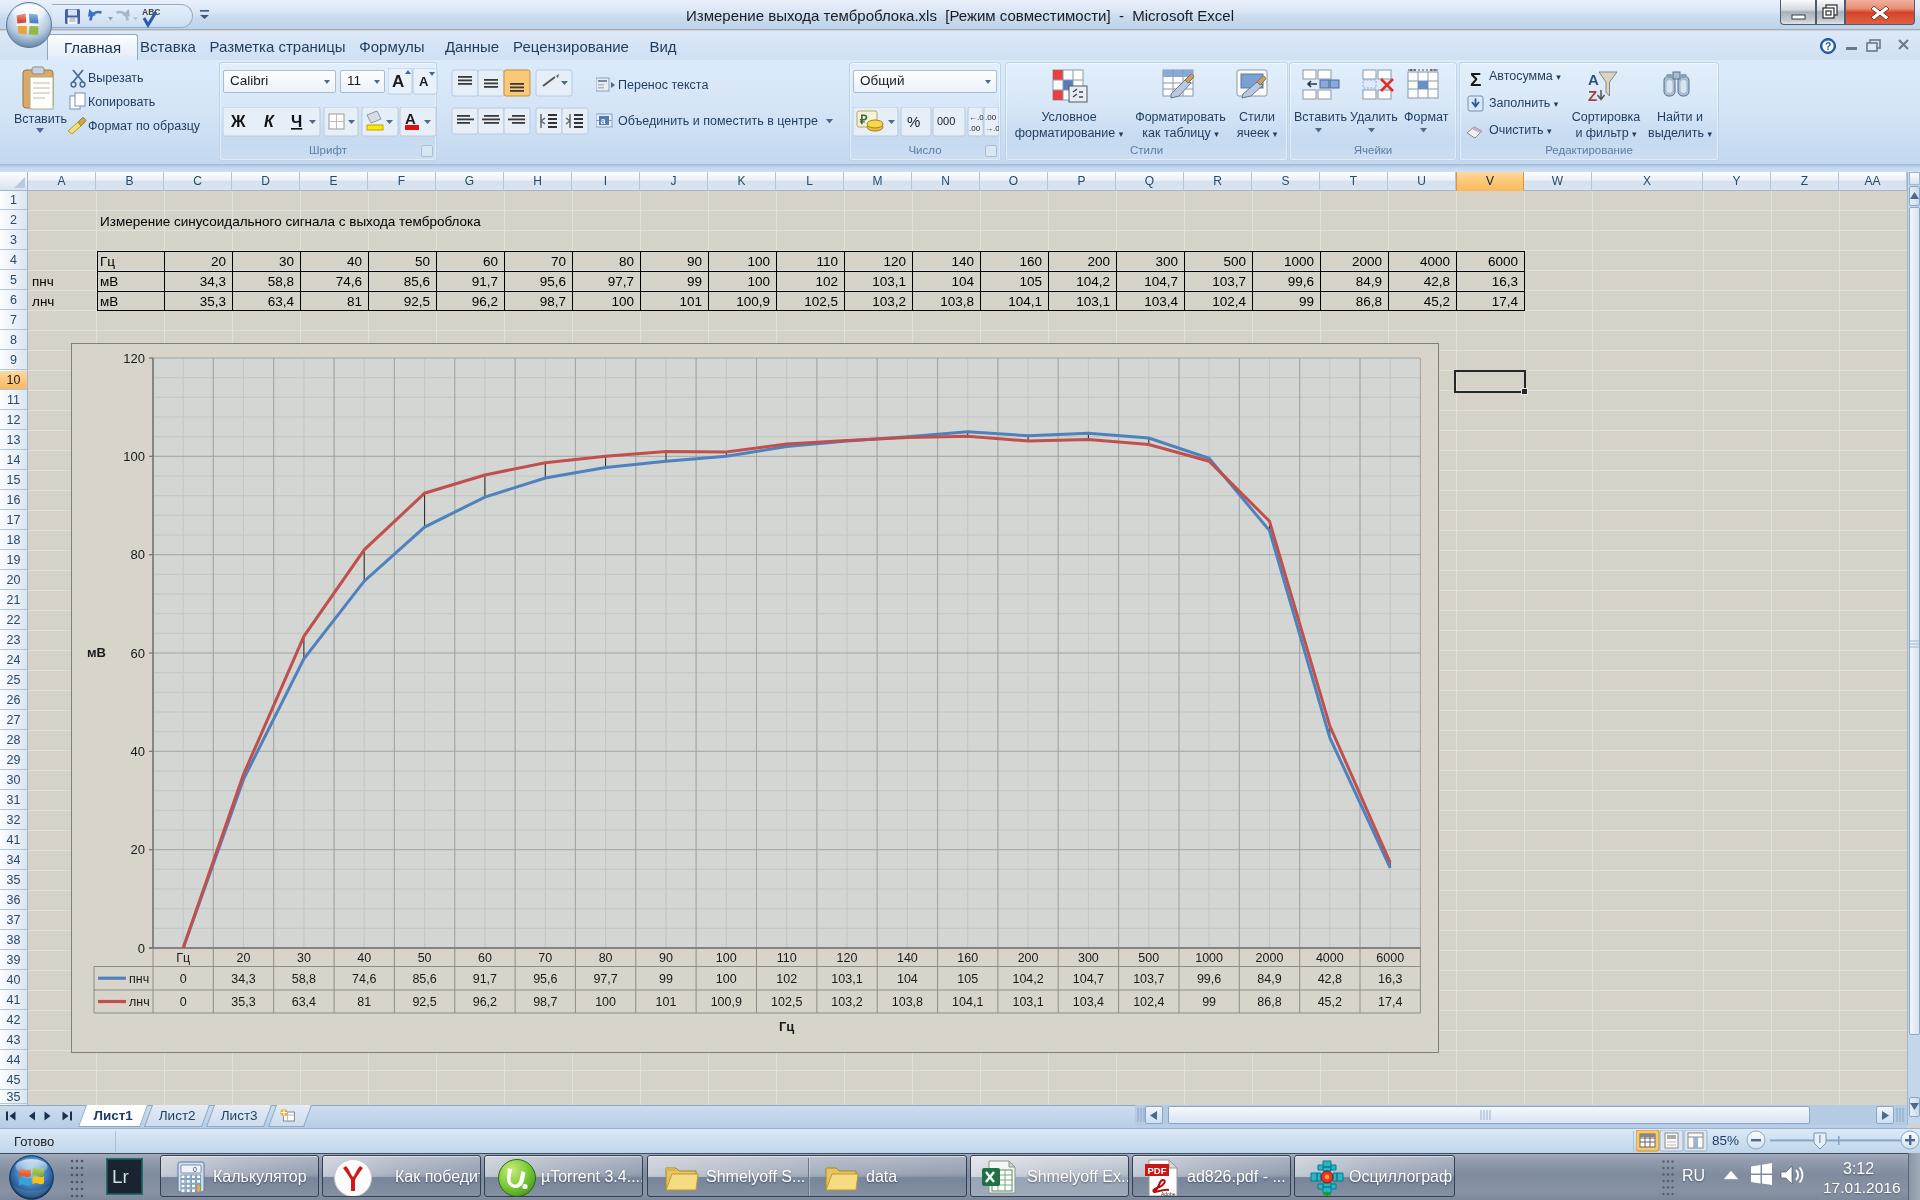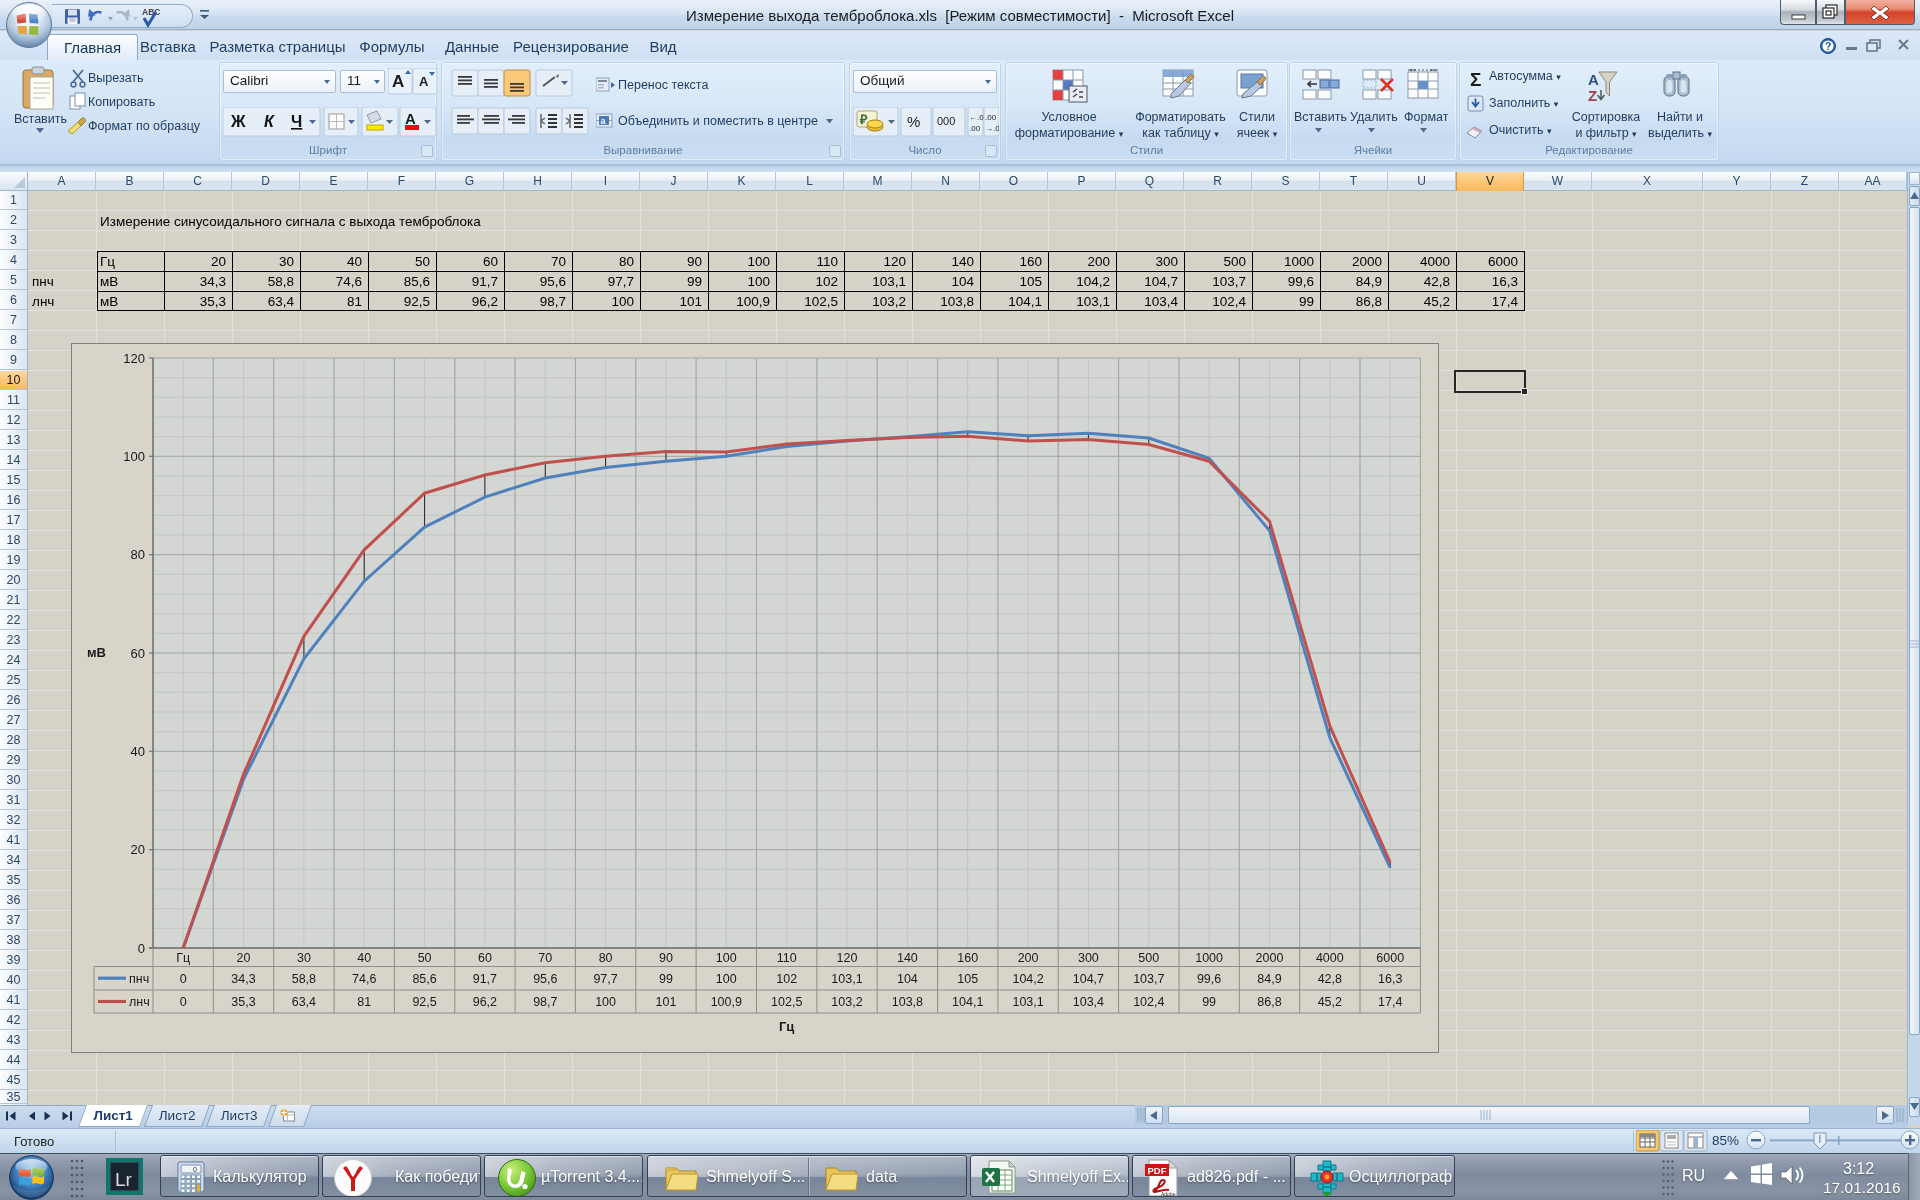--- a/index.html
+++ b/index.html
@@ -163,24 +163,20 @@
 <div class="rtab" style="left:352px; width:80px;">Формулы</div>
 <div class="rtab" style="left:437px; width:70px;">Данные</div>
 <div class="rtab" style="left:508px; width:126px;">Рецензирование</div>
 <div class="rtab" style="left:638px; width:50px;">Вид</div>
 <div class="abs" id="ribbon"></div>
 <div class="abs" id="ribbon-bottom"></div>
 <div class="abs" style="left:0; top:0; width:1920px; height:1200px; pointer-events:none;">
       <div class="rgroup" style="left:219px; width:218px;">
         <div class="dlg"></div>
         <div class="rglabel">Шрифт</div>
-      </div>
-      <div class="rgroup" style="left:441px; width:404px;">
-        <div class="dlg"></div>
-        <div class="rglabel">Выравнивание</div>
       </div>
       <div class="rgroup" style="left:849px; width:152px;">
         <div class="dlg"></div>
         <div class="rglabel">Число</div>
       </div>
       <div class="rgroup" style="left:1005px; width:283px;">
         <div class="rglabel">Стили</div>
       </div>
       <div class="rgroup" style="left:1289px; width:168px;">
         <div class="rglabel">Ячейки</div>
@@ -921,21 +917,21 @@
       <circle cx="3" cy="24" r="1.3" fill="#4a5568"></circle>
       <circle cx="8" cy="24" r="1.3" fill="#4a5568"></circle>
       <circle cx="13" cy="24" r="1.3" fill="#4a5568"></circle>
       <circle cx="3" cy="31" r="1.3" fill="#4a5568"></circle>
       <circle cx="8" cy="31" r="1.3" fill="#4a5568"></circle>
       <circle cx="13" cy="31" r="1.3" fill="#4a5568"></circle>
       <circle cx="3" cy="38" r="1.3" fill="#4a5568"></circle>
       <circle cx="8" cy="38" r="1.3" fill="#4a5568"></circle>
       <circle cx="13" cy="38" r="1.3" fill="#4a5568"></circle>
     </svg>
-<div class="abs" style="left:106px; top:1158px; width:37px; height:37px; background:#1a2430; border:4px solid #0f766e; box-shadow:inset 0 0 0 1px #39434f;">
+<div class="abs" style="left:106px; top:1158px; width:37px; height:37px; background:#1a2430; border:1px solid #0f766e; box-shadow:inset 0 0 0 1px #39434f;">
 <div style="position:absolute; left:5px; top:7px; font-size:19px; color:#d8dce2;">Lr</div>
     </div>
 <div class="abs tbtn" style="left:160px; width:159px;">
       <svg style="position:absolute; left:16px; top:5px;" width="30" height="32">
 <rect x="1" y="1" width="26" height="30" rx="2" fill="#cfe0f0" stroke="#5a7a9a"></rect>
 <rect x="4" y="4" width="20" height="8" rx="1" fill="#eef6fc" stroke="#88a"></rect>
 <text x="16" y="11" font-size="7" fill="#334">0</text>
 <g fill="#ffffff" stroke="#7a96b0">
           <rect x="4.0" y="14.0" width="4" height="3.6"></rect>
           <rect x="9.2" y="14.0" width="4" height="3.6"></rect>

